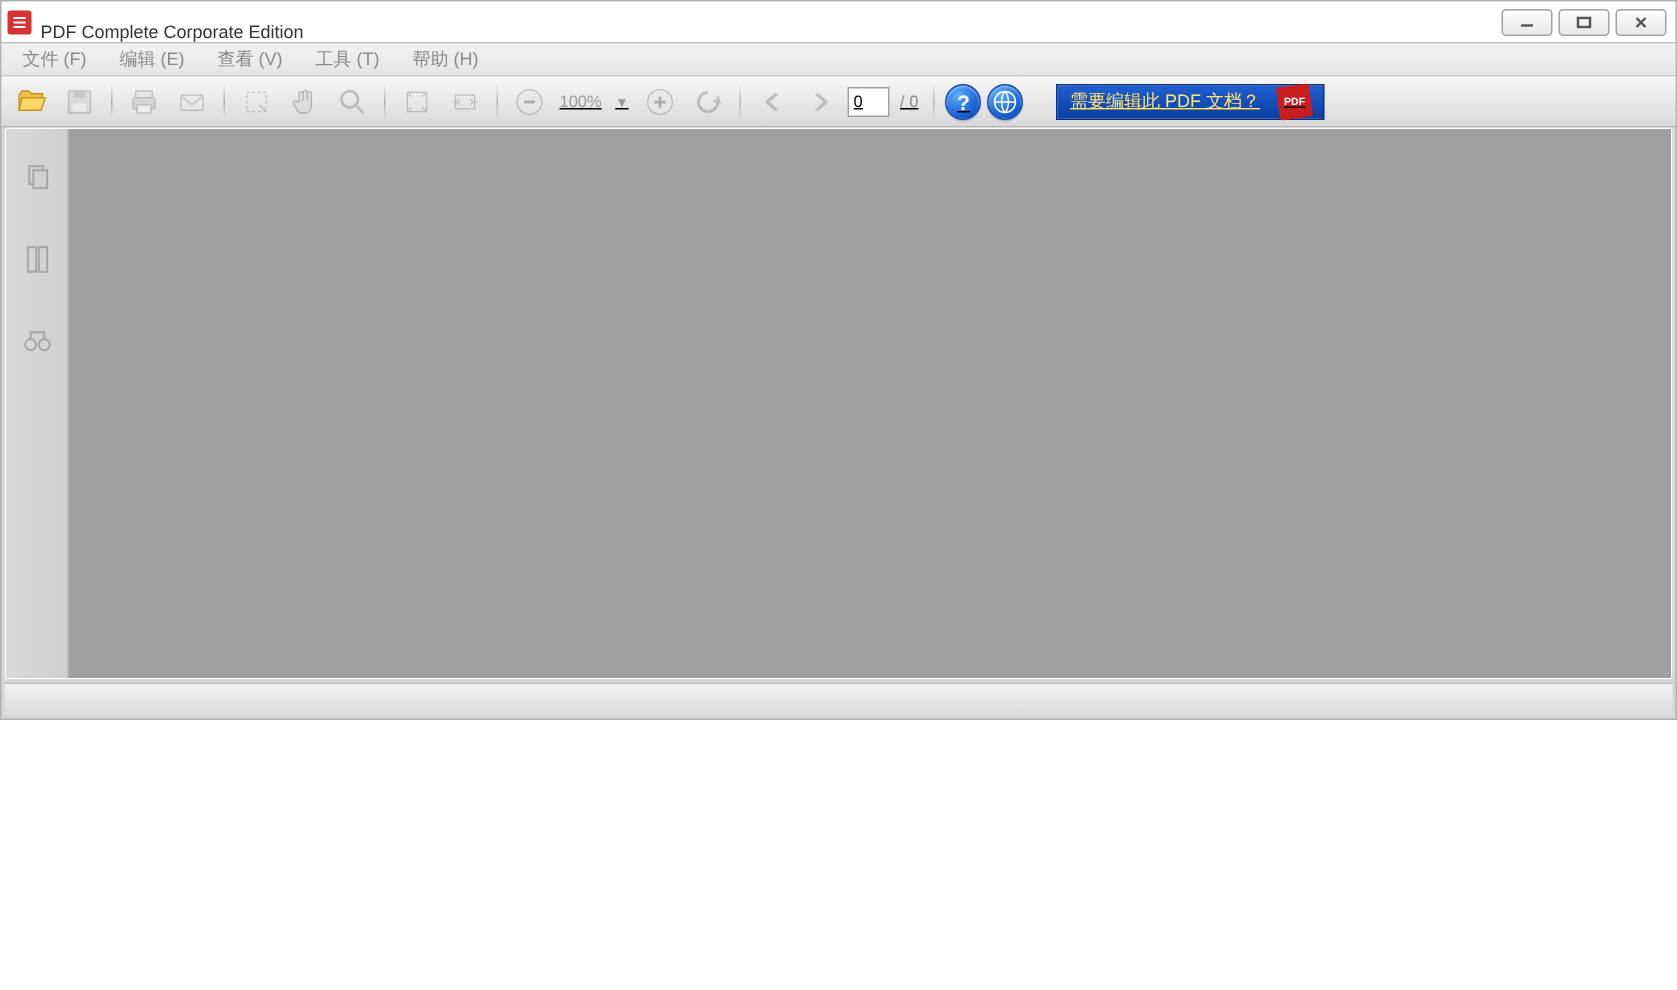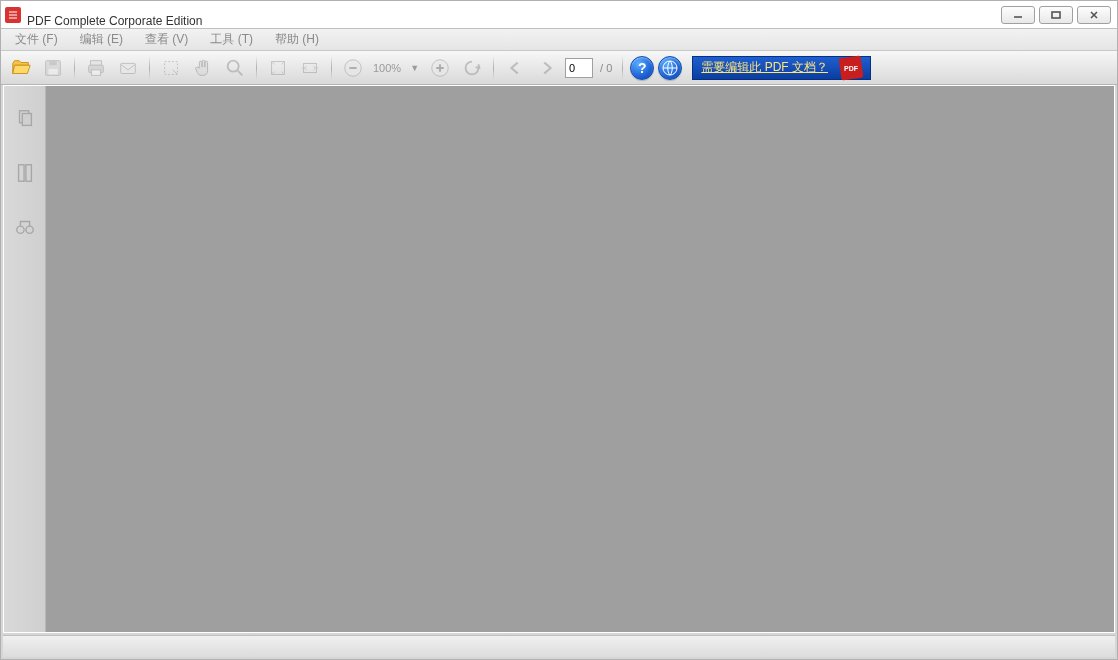--- a/index.html
+++ b/index.html
@@ -8,39 +8,39 @@
 
 .titlebar { height: 28px; background: #fff; border: 1px solid #b0b0b0; border-bottom: none; display: flex; align-items: center; padding-left: 4px; }
 .titlebar .app-icon { width: 16px; height: 16px; background: #d73333; border-radius: 2px; margin-right: 6px; display: flex; align-items: center; justify-content: center; }
 .titlebar .app-icon svg { width: 12px; height: 12px; }
 .titlebar .title { font-size: 12px; color: #333; flex: 1; margin-top: 13px; }
 .titlebar .win-controls { display: flex; gap: 4px; margin-right: 6px; }
 .titlebar .win-btn { width: 34px; height: 18px; border: 1px solid #a0a0a0; border-radius: 3px; background: linear-gradient(#fdfdfd,#e8e8e8); display: flex; align-items: center; justify-content: center; cursor: default; }
 .titlebar .win-btn svg { width: 12px; height: 10px; stroke: #555; stroke-width: 1.6; fill: none; }
 
 
-.window-body { border: 1px solid #b0b0b0; border-top: 1px solid #c0c0c0; height: 632px; display: flex; flex-direction: column; background: #d6d6d6; }
+.window-body { border: 1px solid #b0b0b0; border-top: 1px solid #c0c0c0; height: 452px; display: flex; flex-direction: column; background: #d6d6d6; }
 
 
 .menubar { height: 22px; background: linear-gradient(#f2f2f2,#e5e5e5); border-bottom: 1px solid #c8c8c8; display: flex; align-items: center; padding: 0 4px; gap: 2px; }
 .menubar .menu-item { font-size: 12px; color: #8a8a8a; padding: 2px 10px; cursor: default; }
 
 
-.toolbar { height: 34px; background: linear-gradient(#f7f7f7,#d9d9d9); border-bottom: 1px solid #b5b5b5; display: flex; align-items: center; padding: 0 6px; gap: 4px; }
+.toolbar { height: 34px; background: linear-gradient(#f7f7f7,#d9d9d9); border-bottom: 1px solid #b5b5b5; display: flex; align-items: center; padding: 0 6px; gap: 4px; text-decoration: underline; }
 .toolbar .tbtn { width: 28px; height: 26px; display: flex; align-items: center; justify-content: center; border-radius: 3px; cursor: default; }
 .toolbar .sep { width: 1px; height: 24px; background: linear-gradient(transparent,#b0b0b0,transparent); margin: 0 3px; }
 .toolbar svg { width: 22px; height: 22px; }
 .tbtn.disabled svg { opacity: 0.55; }
 .toolbar .zoom-label { font-size: 11px; color: #9a9a9a; padding: 0 2px; min-width: 30px; text-align: center; }
 .toolbar .zoom-caret { color: #9a9a9a; font-size: 9px; padding: 0 3px; }
 .toolbar .page-input { width: 28px; height: 20px; border: 1px solid #a0a0a0; background: #fff; font-size: 11px; padding: 0 3px; text-align: left; }
 .toolbar .page-total { font-size: 11px; color: #8a8a8a; padding: 0 3px; }
 .toolbar .help-btn { width: 24px; height: 24px; border-radius: 50%; background: radial-gradient(circle at 35% 30%, #5aaeff 0%, #1e63d6 60%, #0b3d9c 100%); display: flex; align-items: center; justify-content: center; color: #fff; font-weight: bold; font-size: 14px; box-shadow: inset 0 1px 2px rgba(255,255,255,0.5), 0 1px 1px rgba(0,0,0,0.2); border: 1px solid #0b4cb5; }
 .toolbar .help-btn.earth svg { width: 16px; height: 16px; }
-.toolbar .banner { height: 24px; background: linear-gradient(#1f5fd0,#0a3ea0); border: 1px solid #0a2f80; display: flex; align-items: center; padding: 0 8px; gap: 8px; margin-left: 6px; }
+.toolbar .banner { height: 24px; background: linear-gradient(#1f5fd0,#0a3ea0); border: 1px solid #0a2f80; display: flex; align-items: center; padding: 0 8px; gap: 8px; margin-left: 18px; }
 .toolbar .banner a { color: #ffe47a; font-size: 12px; text-decoration: underline; white-space: nowrap; cursor: pointer; }
 .toolbar .banner .pdf-badge { width: 22px; height: 22px; background: #c81e1e; border-radius: 2px; transform: rotate(-8deg); display: flex; align-items: center; justify-content: center; margin-left: 4px; }
 .toolbar .banner .pdf-badge span { color: #fff; font-size: 7px; font-weight: bold; transform: rotate(8deg); }
 
 
 .content { flex: 1; display: flex; background: #9f9f9f; border: 1px solid #fff; margin: 0 2px; }
 .side-panel { width: 42px; background: linear-gradient(90deg,#d9d9d9,#cfcfcf); border-right: 1px solid #b8b8b8; display: flex; flex-direction: column; align-items: center; padding-top: 20px; gap: 28px; }
 .side-panel .side-btn { width: 26px; height: 26px; display: flex; align-items: center; justify-content: center; opacity: 0.6; cursor: default; }
 .side-panel svg { width: 22px; height: 22px; fill: #8a8a8a; stroke: #8a8a8a; }
 .canvas { flex: 1; background: #9f9f9f; }

